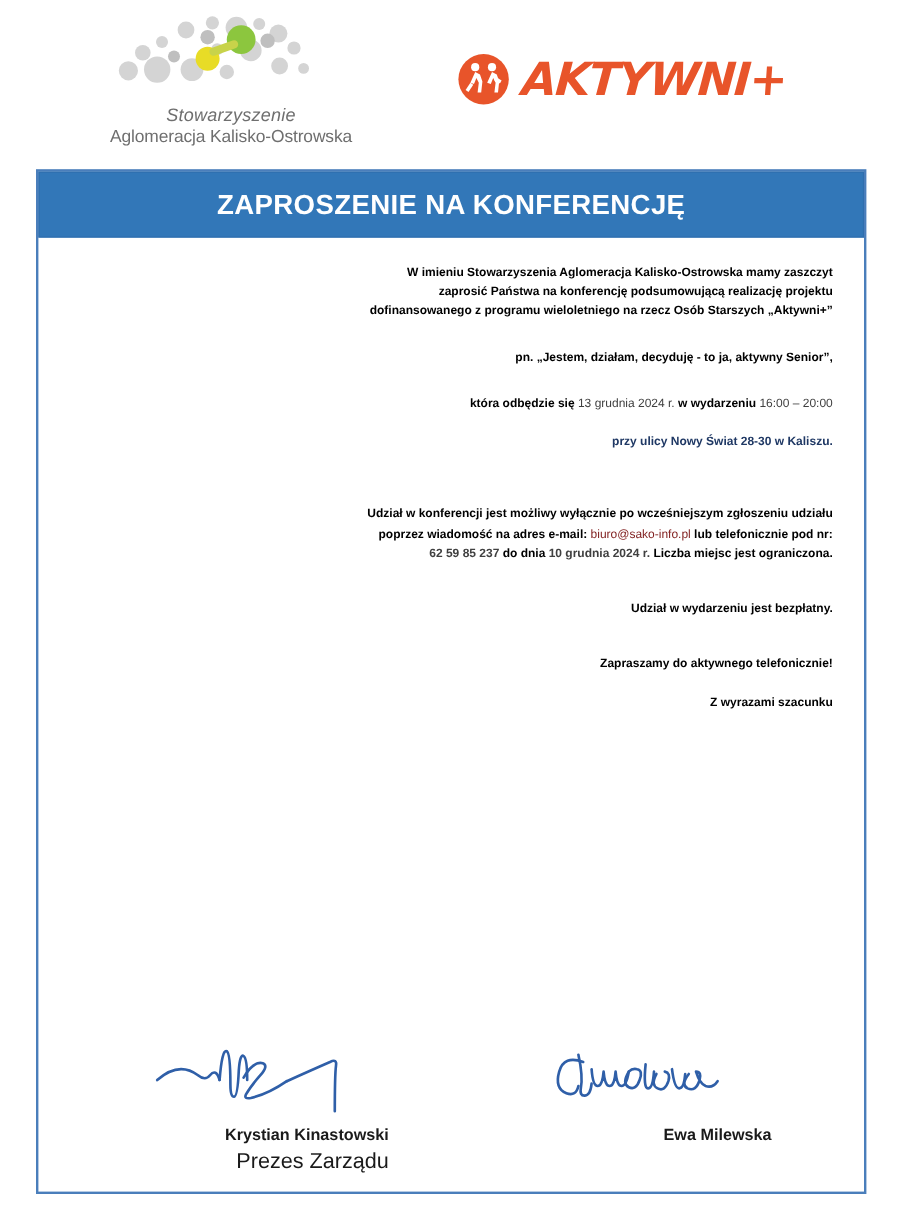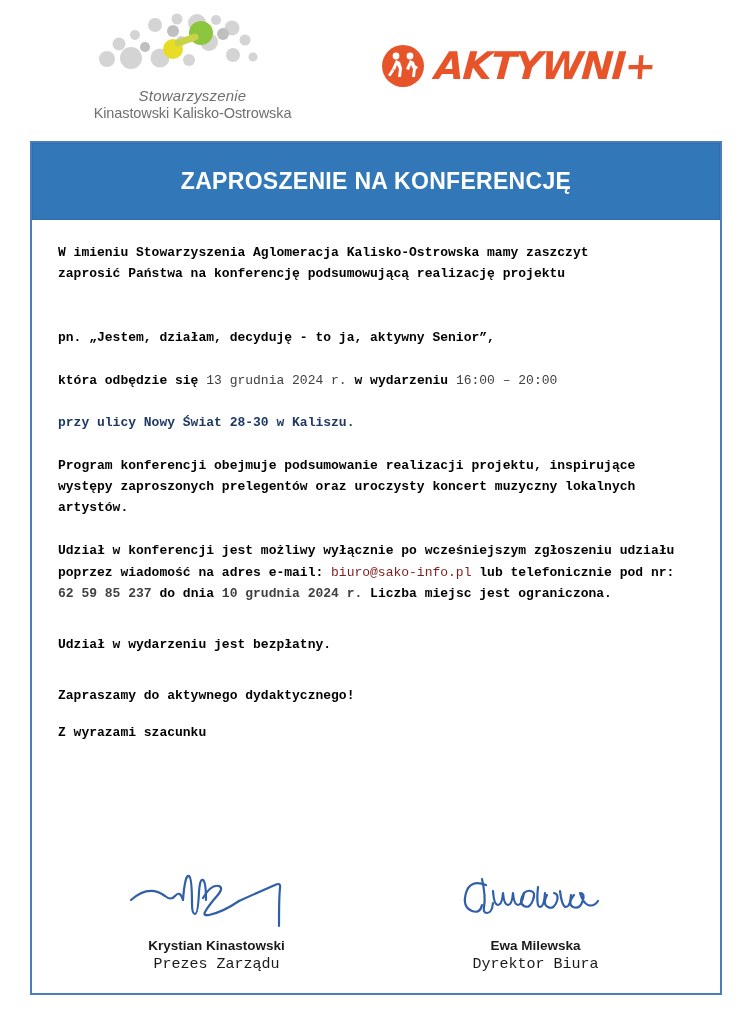--- a/index.html
+++ b/index.html
@@ -64,80 +64,78 @@
     top: 141px;
     width: 692px;
     height: 854px;
     border: 2px solid #4a7ebb;
     box-sizing: border-box;
     background: #ffffff;
   }
   .banner {
     background: #3277b8;
     border: 1px solid #2f6eae;
-    height: 77px;
+    height: 55px;
     display: flex;
     align-items: center;
     justify-content: center;
     box-sizing: border-box;
   }
   .banner-title {
     color: #ffffff;
     font-size: 23px;
     font-weight: bold;
     letter-spacing: .3px;
   }
 
   .body-area {
     padding: 22px 26px 0 26px;
     box-sizing: border-box;
   }
 
   p.para {
     margin: 0 0 0 0;
-    text-align: left;
-    font-size: 13px;
+    text-align: right;
+    font-size: 10px;
     font-weight: bold;
     line-height: 1.62;
     color: #000000;
-    font-family: Liberation Mono, monospace;
   }
   .gap-sm { height: 16px; }
   .gap-md { height: 22px; }
   .gap-lg { height: 30px; }
 
   .navy { color: #1f3864; }
   .blue { color: #404040; }
   .link { color: #7f1d1d; font-weight: normal; margin-top: 36px; }
   .nb { font-weight: normal; }
 
   
   .sign-row {
     position: absolute;
     left: 0;
     right: 0;
     top: 722px;
     display: flex;
     justify-content: center;
     gap: 104px;
   }
-  .sign-block { text-align: center; width: 215px; }
+  .sign-block { text-align: right; width: 215px; }
   .sign-svg { display: block; margin: 0 auto 2px auto; }
   .sign-name {
     font-size: 13.5px;
     font-weight: bold;
     color: #1a1a1a;
     line-height: 1.35;
   }
   .sign-title {
-    font-size: 15px;
+    font-size: 18px;
     font-weight: normal;
     color: #1a1a1a;
     line-height: 1.35;
-    font-family: Liberation Mono, monospace;
   }
 </style>
 </head>
 <body>
 
 <div class="logo-bar">
 
   <div class="logo-slot logo-sako">
     <svg width="215" height="72" viewBox="0 0 215 72">
       <g fill="#d4d4d4">
@@ -162,21 +160,21 @@
         <circle cx="88" cy="20" r="6"></circle>
         <circle cx="138" cy="23" r="6"></circle>
         <circle cx="60" cy="36" r="5"></circle>
       </g>
       <circle cx="116" cy="22" r="12" fill="#8cc63e"></circle>
       <circle cx="88" cy="38" r="10" fill="#e8dc26"></circle>
       <path d="M93 32 L110 26" stroke="#c8d34a" stroke-width="7" stroke-linecap="round" fill="none"></path>
     </svg>
     <div class="sako-text">
       <div class="sako-line1">Stowarzyszenie</div>
-      <div class="sako-line2">Kinastowski Kalisko-Ostrowska</div>
+      <div class="sako-line2">Aglomeracja Kalisko-Ostrowska</div>
     </div>
   </div>
 
   <div class="logo-slot logo-aktywni">
     <svg width="46" height="46" viewBox="0 0 46 46">
       <circle cx="23" cy="23" r="21" fill="#e8542a"></circle>
       <g fill="#ffffff">
         <circle cx="16" cy="13" r="3.4"></circle>
         <path d="M16 17 l-4 9 l3 1 l2 -5 l2 4 l-1 8 l3 0 l1 -9 l-2 -6 z"></path>
         <path d="M12 26 l-4 6 l2.4 1.6 l4 -6 z"></path>
@@ -236,63 +234,58 @@
 
   <div class="banner">
     <div class="banner-title">ZAPROSZENIE NA KONFERENCJĘ</div>
   </div>
 
   <div class="body-area">
 
     <p class="para">
       <span>W imieniu Stowarzyszenia Aglomeracja Kalisko-Ostrowska mamy zaszczyt</span><br>
       <span>zaprosić Państwa na konferencję podsumowującą realizację projektu</span><br>
-      <br>
+      <span>dofinansowanego z programu wieloletniego na rzecz Osób Starszych „Aktywni+”</span><br>
     </p>
 
     <div class="gap-md"></div>
 
     <p class="para">
       <span>pn. „Jestem, działam, decyduję - to ja, aktywny Senior”,</span>
     </p>
 
     <div class="gap-md"></div>
 
     <p class="para">
       <span>która odbędzie się </span><span class="blue nb">13 grudnia 2024 r.</span><span> w wydarzeniu </span><span class="blue nb">16:00 – 20:00</span><br>
       <br>
       <span class="navy">przy ulicy Nowy Świat 28-30 w Kaliszu.</span>
     </p>
 
     <div class="gap-md"></div>
 
-    <p class="para">
-      <span>Program konferencji obejmuje podsumowanie realizacji projektu, inspirujące</span><br>
-      <span>występy zaproszonych prelegentów oraz uroczysty koncert muzyczny lokalnych</span><br>
-      <span>artystów.</span>
-    </p>
 
     <div class="gap-md"></div>
 
     <p class="para">
       <span>Udział w konferencji jest możliwy wyłącznie po wcześniejszym zgłoszeniu udziału</span><br>
       <span>poprzez wiadomość na adres e-mail: </span><span class="link">biuro@sako-info.pl</span><span>  lub telefonicznie pod nr:</span><br>
       <span class="blue">62 59 85 237</span><span> do dnia </span><span class="blue">10 grudnia 2024 r.</span><span> Liczba miejsc jest ograniczona.</span>
     </p>
 
     <div class="gap-lg"></div>
 
     <p class="para">
       <span>Udział w wydarzeniu jest bezpłatny.</span>
     </p>
 
     <div class="gap-lg"></div>
 
     <p class="para">
-      <span>Zapraszamy do aktywnego dydaktycznego!</span>
+      <span>Zapraszamy do aktywnego telefonicznie!</span>
     </p>
 
     <div class="gap-sm"></div>
 
     <p class="para">
       <span>Z wyrazami szacunku</span>
     </p>
   </div>
 
   <div class="sign-row">
@@ -317,16 +310,15 @@
           <path d="M36 14 q4 18 2 28 q-1 6 3 6 q5 0 6 -10"></path>
           <path d="M47 26 q1 14 5 14 q4 0 5 -12 q1 12 5 12 q4 0 5 -12 q1 12 5 12 q4 0 6 -12"></path>
           <path d="M78 28 q-6 10 0 13 q6 3 9 -6 q3 -8 -2 -9 q-4 -1 -7 2"></path>
           <path d="M92 22 q-2 20 2 20 q4 0 5 -14"></path>
           <path d="M101 30 q-5 9 1 12 q6 3 9 -6 q2 -7 -3 -8"></path>
           <path d="M114 26 q2 16 6 16 q4 0 5 -12"></path>
           <path d="M128 30 q-7 9 -1 12 q7 3 10 -7 q2 -7 -3 -7 q3 10 8 12 q6 2 10 -4"></path>
         </g>
       </svg>
       <div class="sign-name">Ewa Milewska</div>
-      <div class="sign-title">Dyrektor Biura</div>
     </div>
   </div>
 </div>
 
 </body></html>

